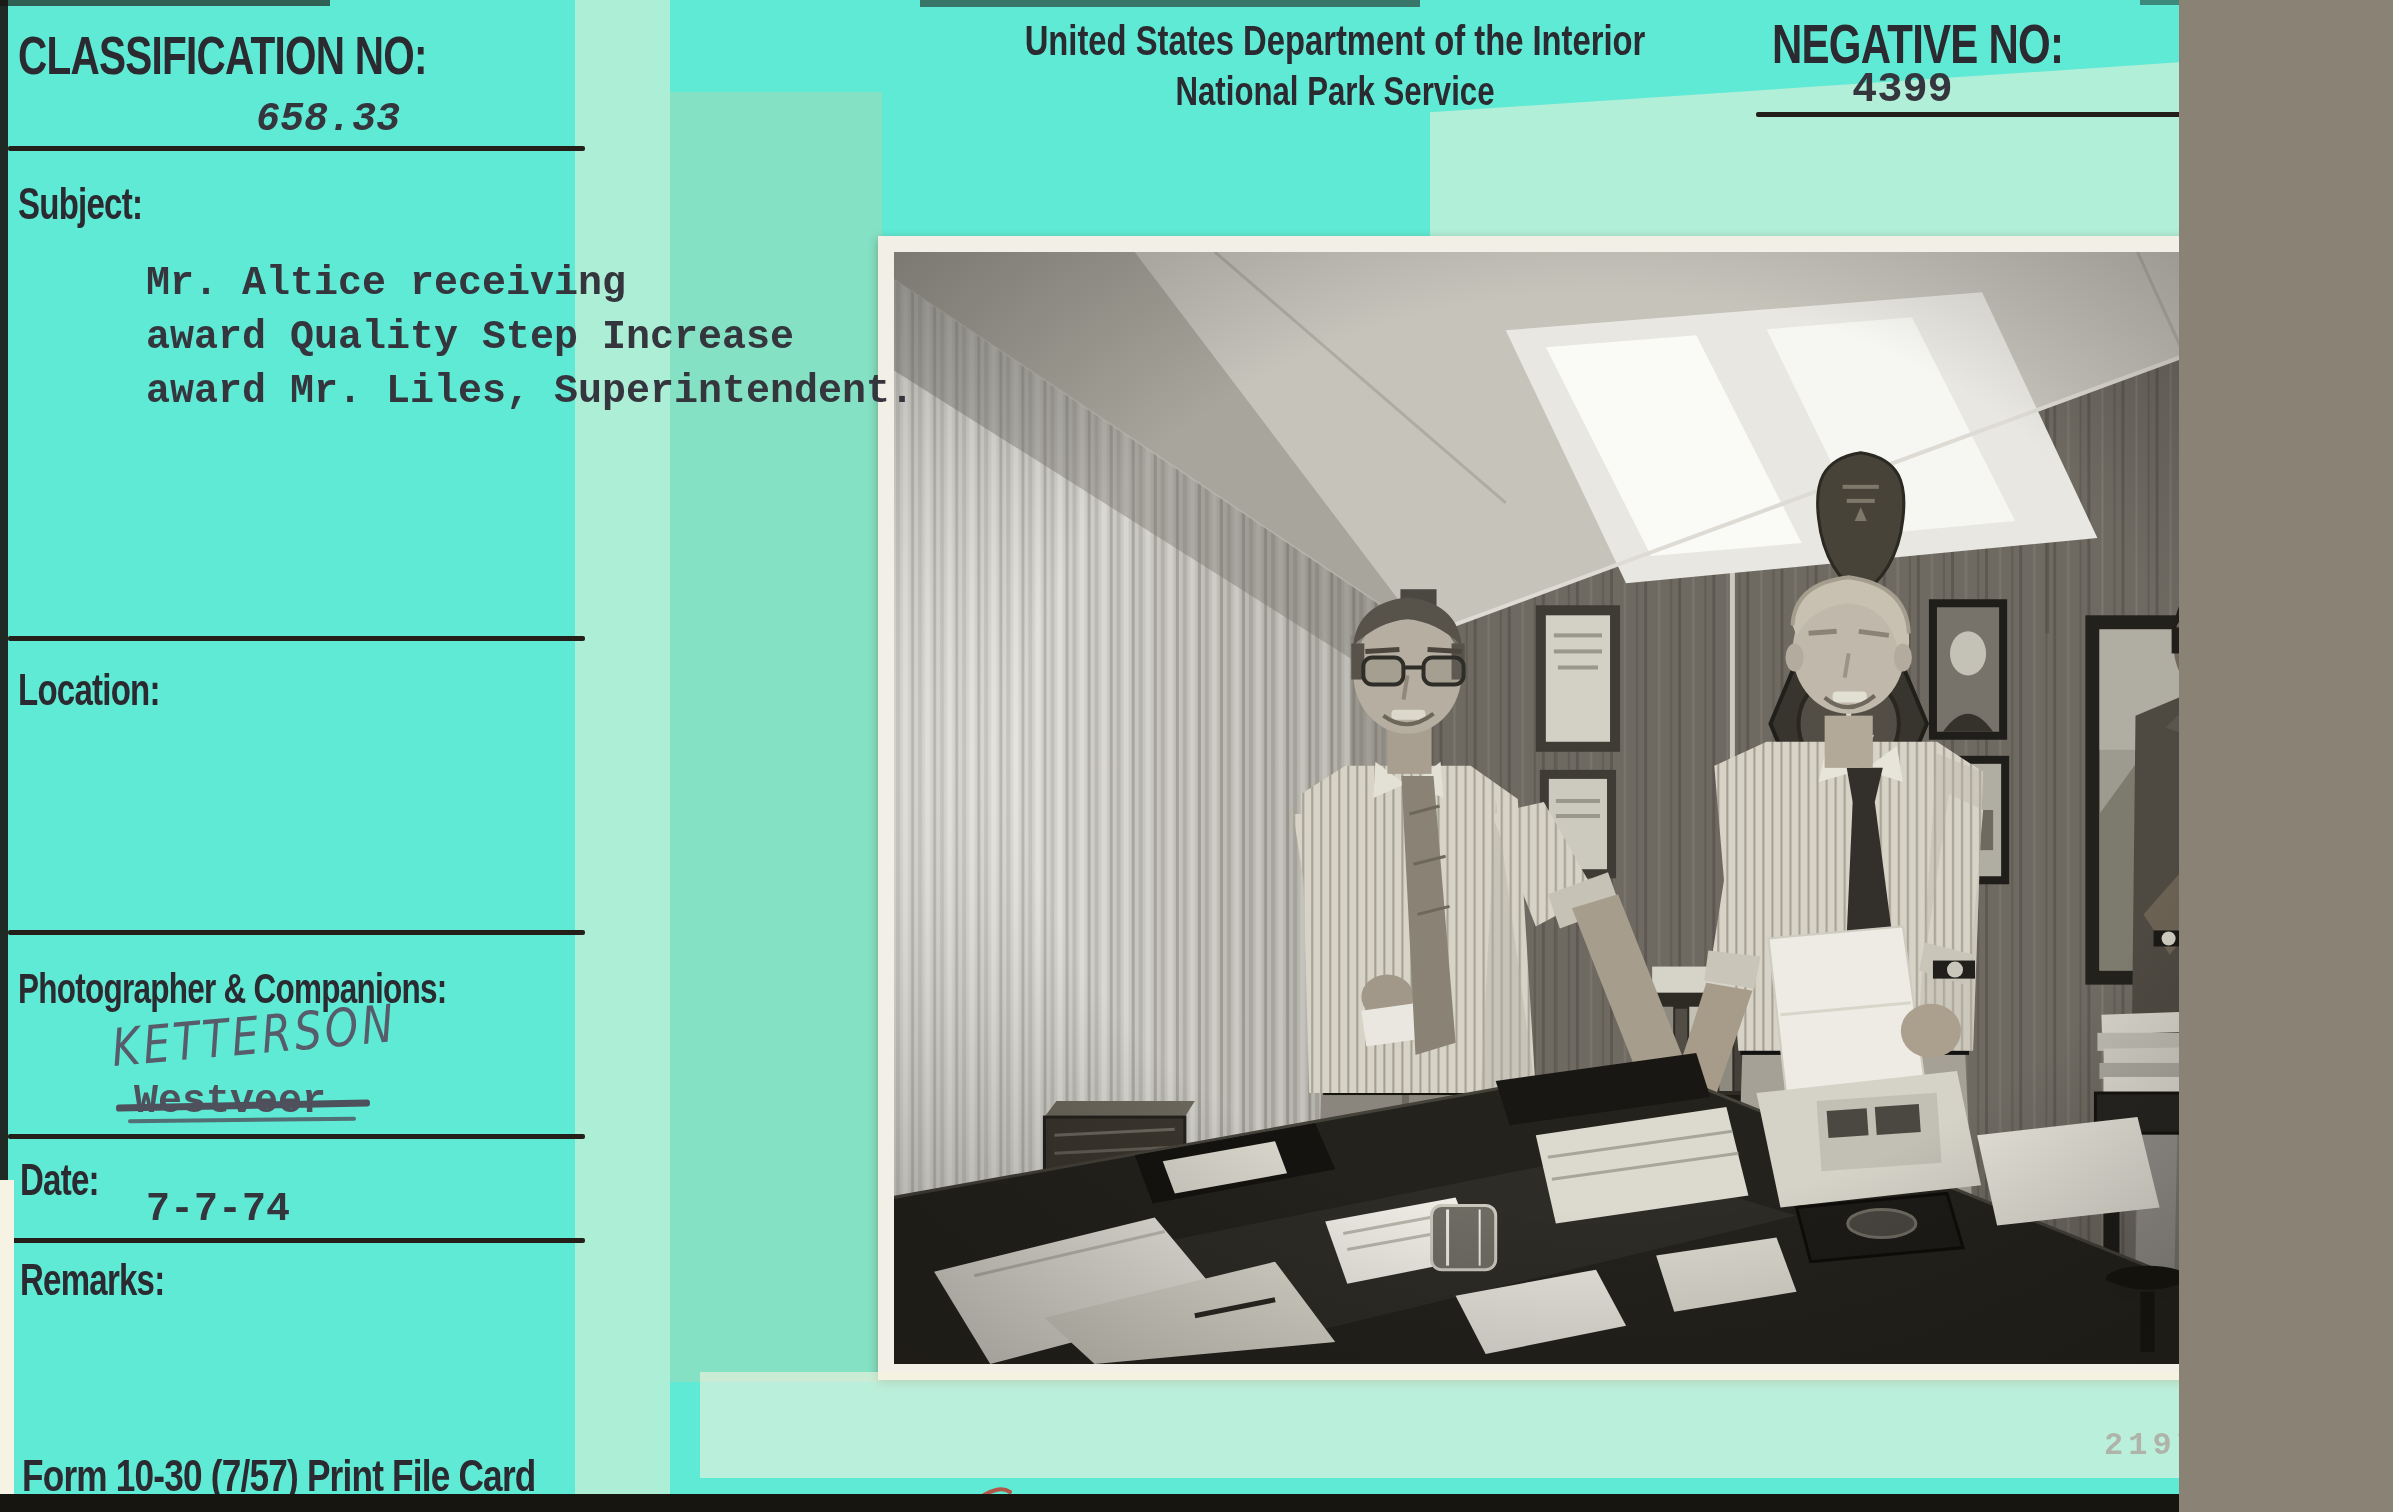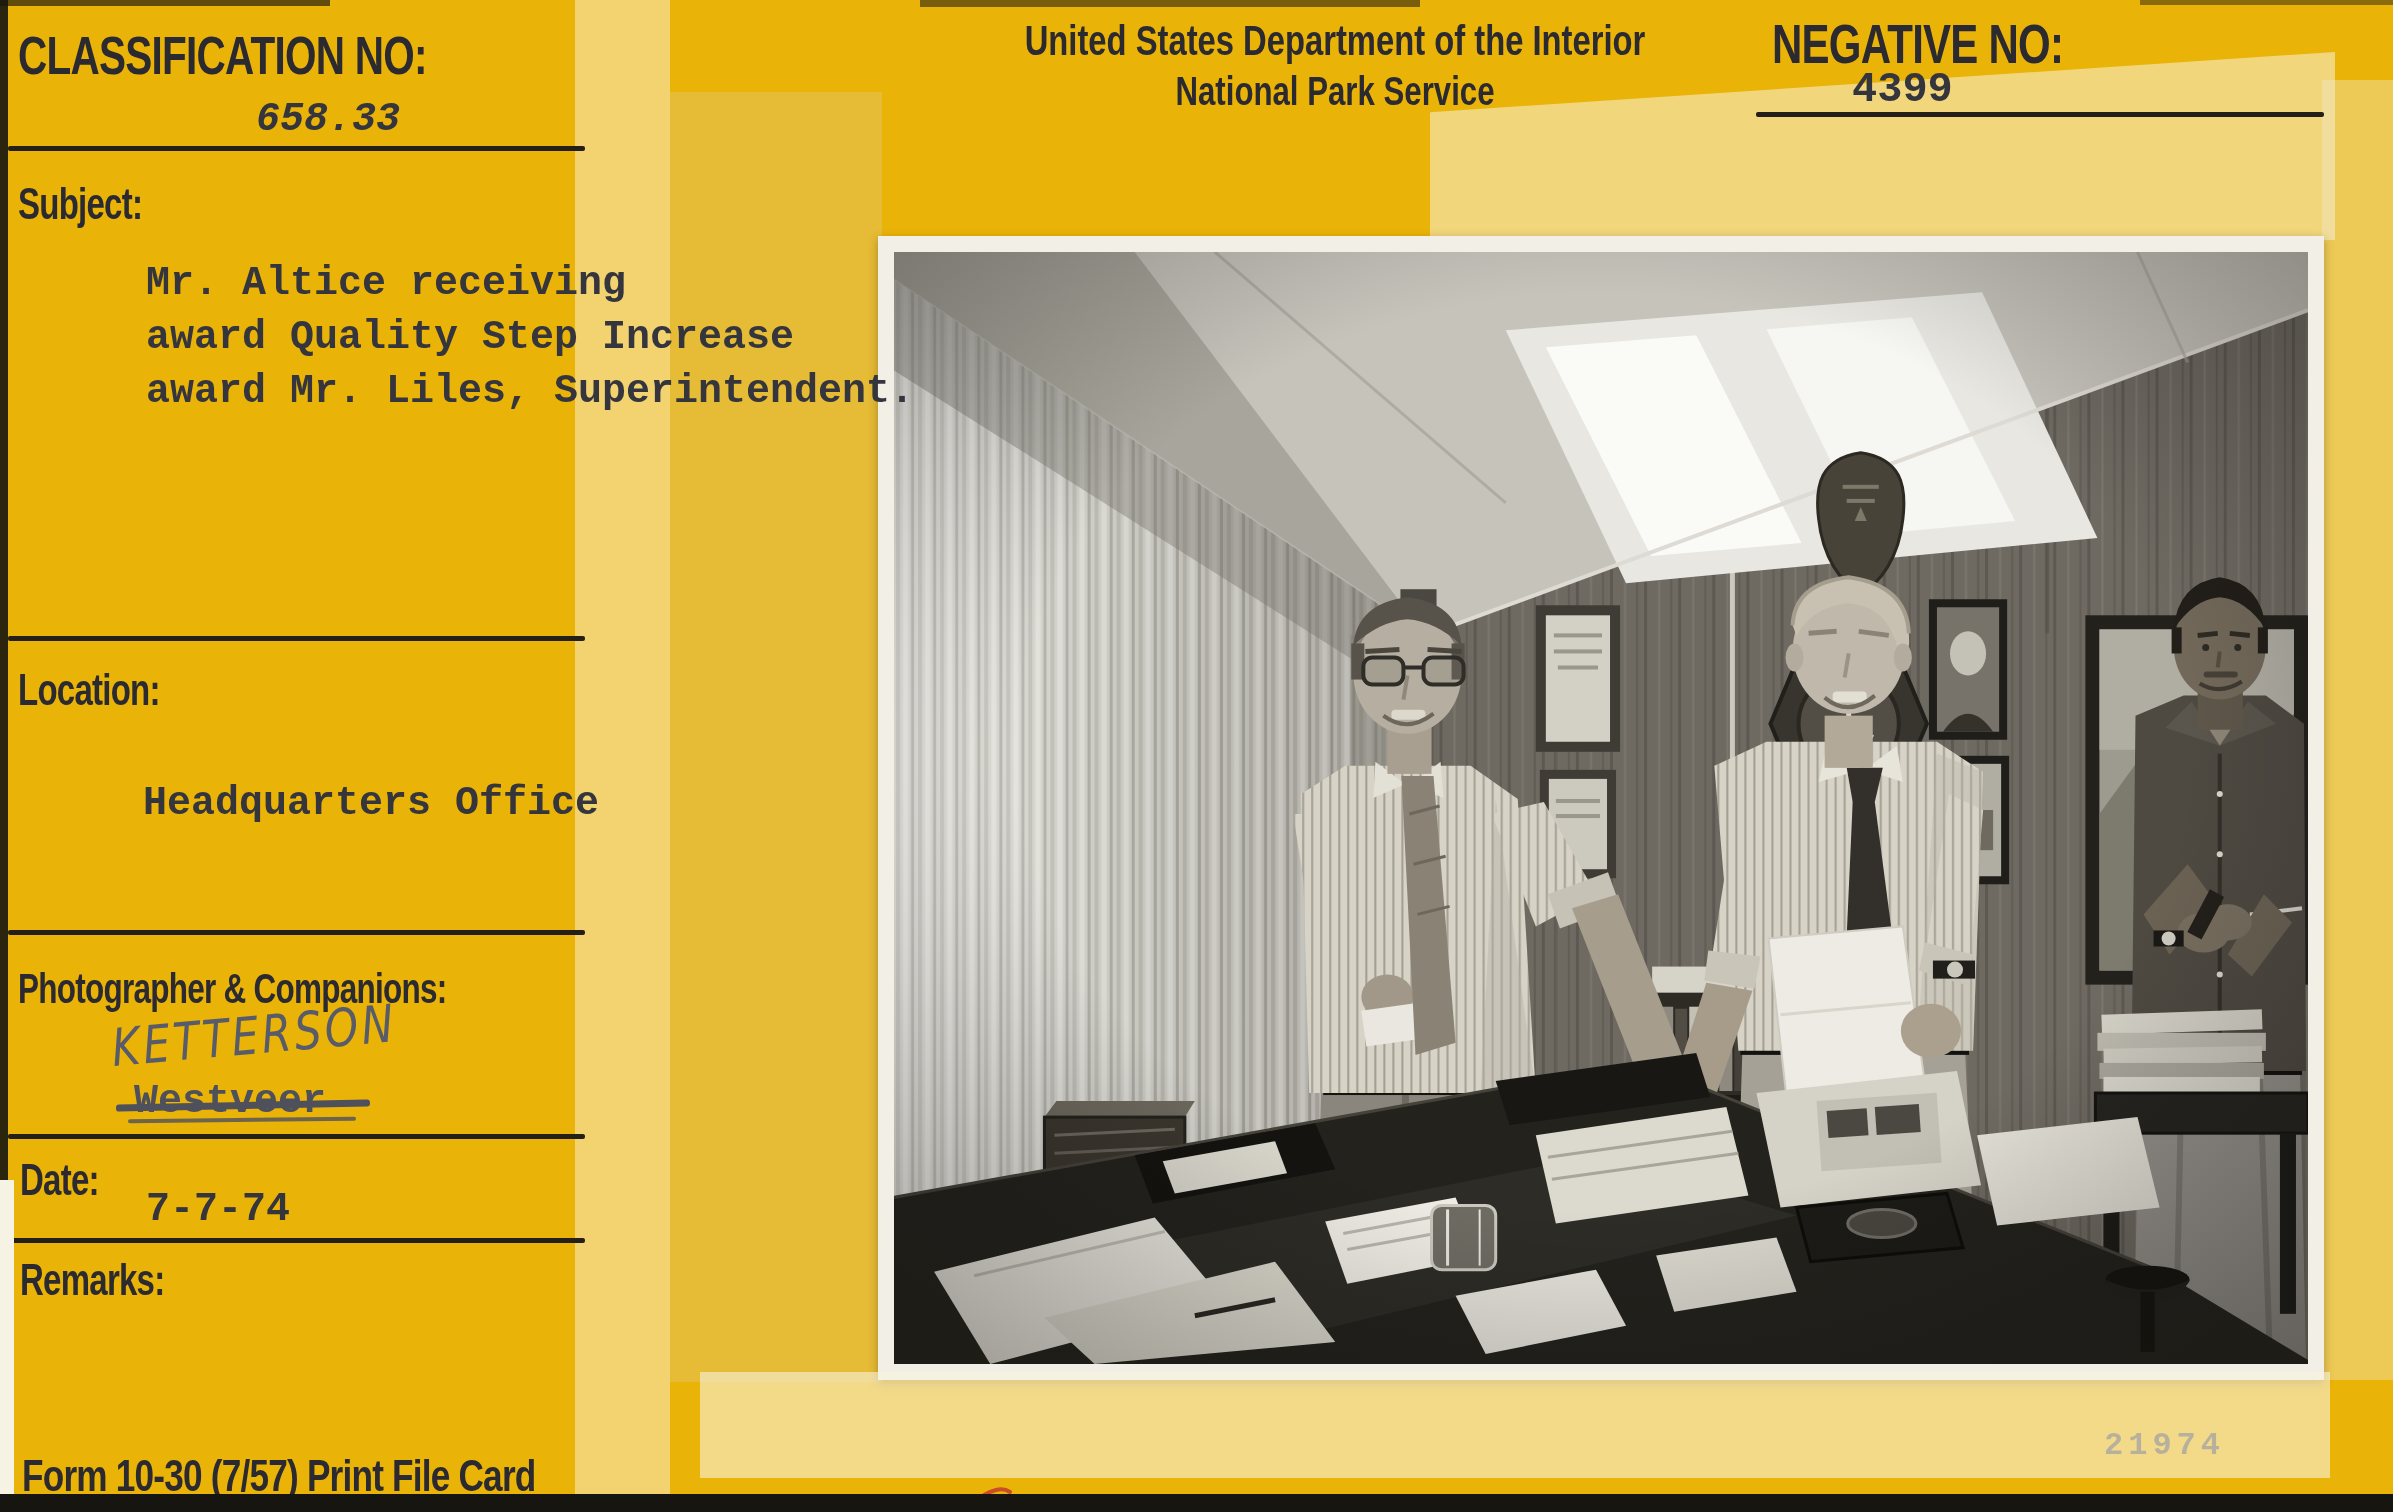--- a/index.html
+++ b/index.html
@@ -1,16 +1,16 @@
 <!DOCTYPE html>
 <html><head>
 <meta charset="utf-8">
 <style>
   html,body{margin:0;padding:0;background:#8a8274;}
-  .card{position:relative;width:2393px;height:1512px;background:#eab308;overflow:hidden;
+  .card{position:relative;width:2179px;height:1512px;background:#5eead4;overflow:hidden;
         font-family:"Liberation Sans",sans-serif;}
   
   .lbl{position:absolute;font-weight:700;color:#2b2a30;letter-spacing:-1px;white-space:nowrap;
        transform:scaleX(.75);transform-origin:0 0;line-height:1;}
   .tw{position:absolute;font-family:"Liberation Mono","DejaVu Sans Mono",monospace;font-weight:700;
       color:#35353d;white-space:nowrap;line-height:1;}
   .rule{position:absolute;height:5px;background:#242019;border-radius:2px;}
   .shade{position:absolute;}
   
   .hand{position:absolute;font-family:"DejaVu Sans",sans-serif;font-style:italic;font-weight:400;
@@ -55,21 +55,20 @@
   <div class="tw" style="left:1852px;top:69px;font-size:42px;">4399</div>
   <div class="rule" style="left:1756px;top:112px;width:568px;"></div>
 
   <div class="lbl" style="left:18px;top:182px;font-size:44px;">Subject:</div>
   <div class="tw subject-block" style="left:146px;top:318px;font-size:40px;z-index:3;">award Quality Step Increase</div>
   <div class="tw subject-block" style="left:146px;top:264px;font-size:40px;z-index:3;">Mr. Altice receiving</div>
   <div class="tw subject-block" style="left:146px;top:372px;font-size:40px;z-index:3;">award Mr. Liles, Superintendent.</div>
 
   <div class="rule" style="left:8px;top:636px;width:577px;"></div>
   <div class="lbl" style="left:18px;top:668px;font-size:44px;">Location:</div>
-  <div class="tw" style="left:143px;top:784px;font-size:40px;">Headquarters Office</div>
 
   <div class="rule" style="left:8px;top:930px;width:577px;"></div>
   <div class="lbl" style="left:18px;top:968px;font-size:42px;">Photographer &amp; Companions:</div>
   <div class="hand" style="left:112px;top:1022px;font-size:52px;">KETTERSON</div>
   <div class="tw" style="left:134px;top:1082px;font-size:40px;color:#4e505c;">Westveer</div>
   <div class="strike" style="left:116px;top:1102px;width:254px;height:7px;transform:rotate(-1.2deg);"></div>
   <div class="strike" style="left:128px;top:1118px;width:228px;height:4px;transform:rotate(-.6deg);opacity:.8;"></div>
 
   <div class="rule" style="left:8px;top:1134px;width:577px;"></div>
   <div class="lbl" style="left:20px;top:1158px;font-size:44px;">Date:</div>

